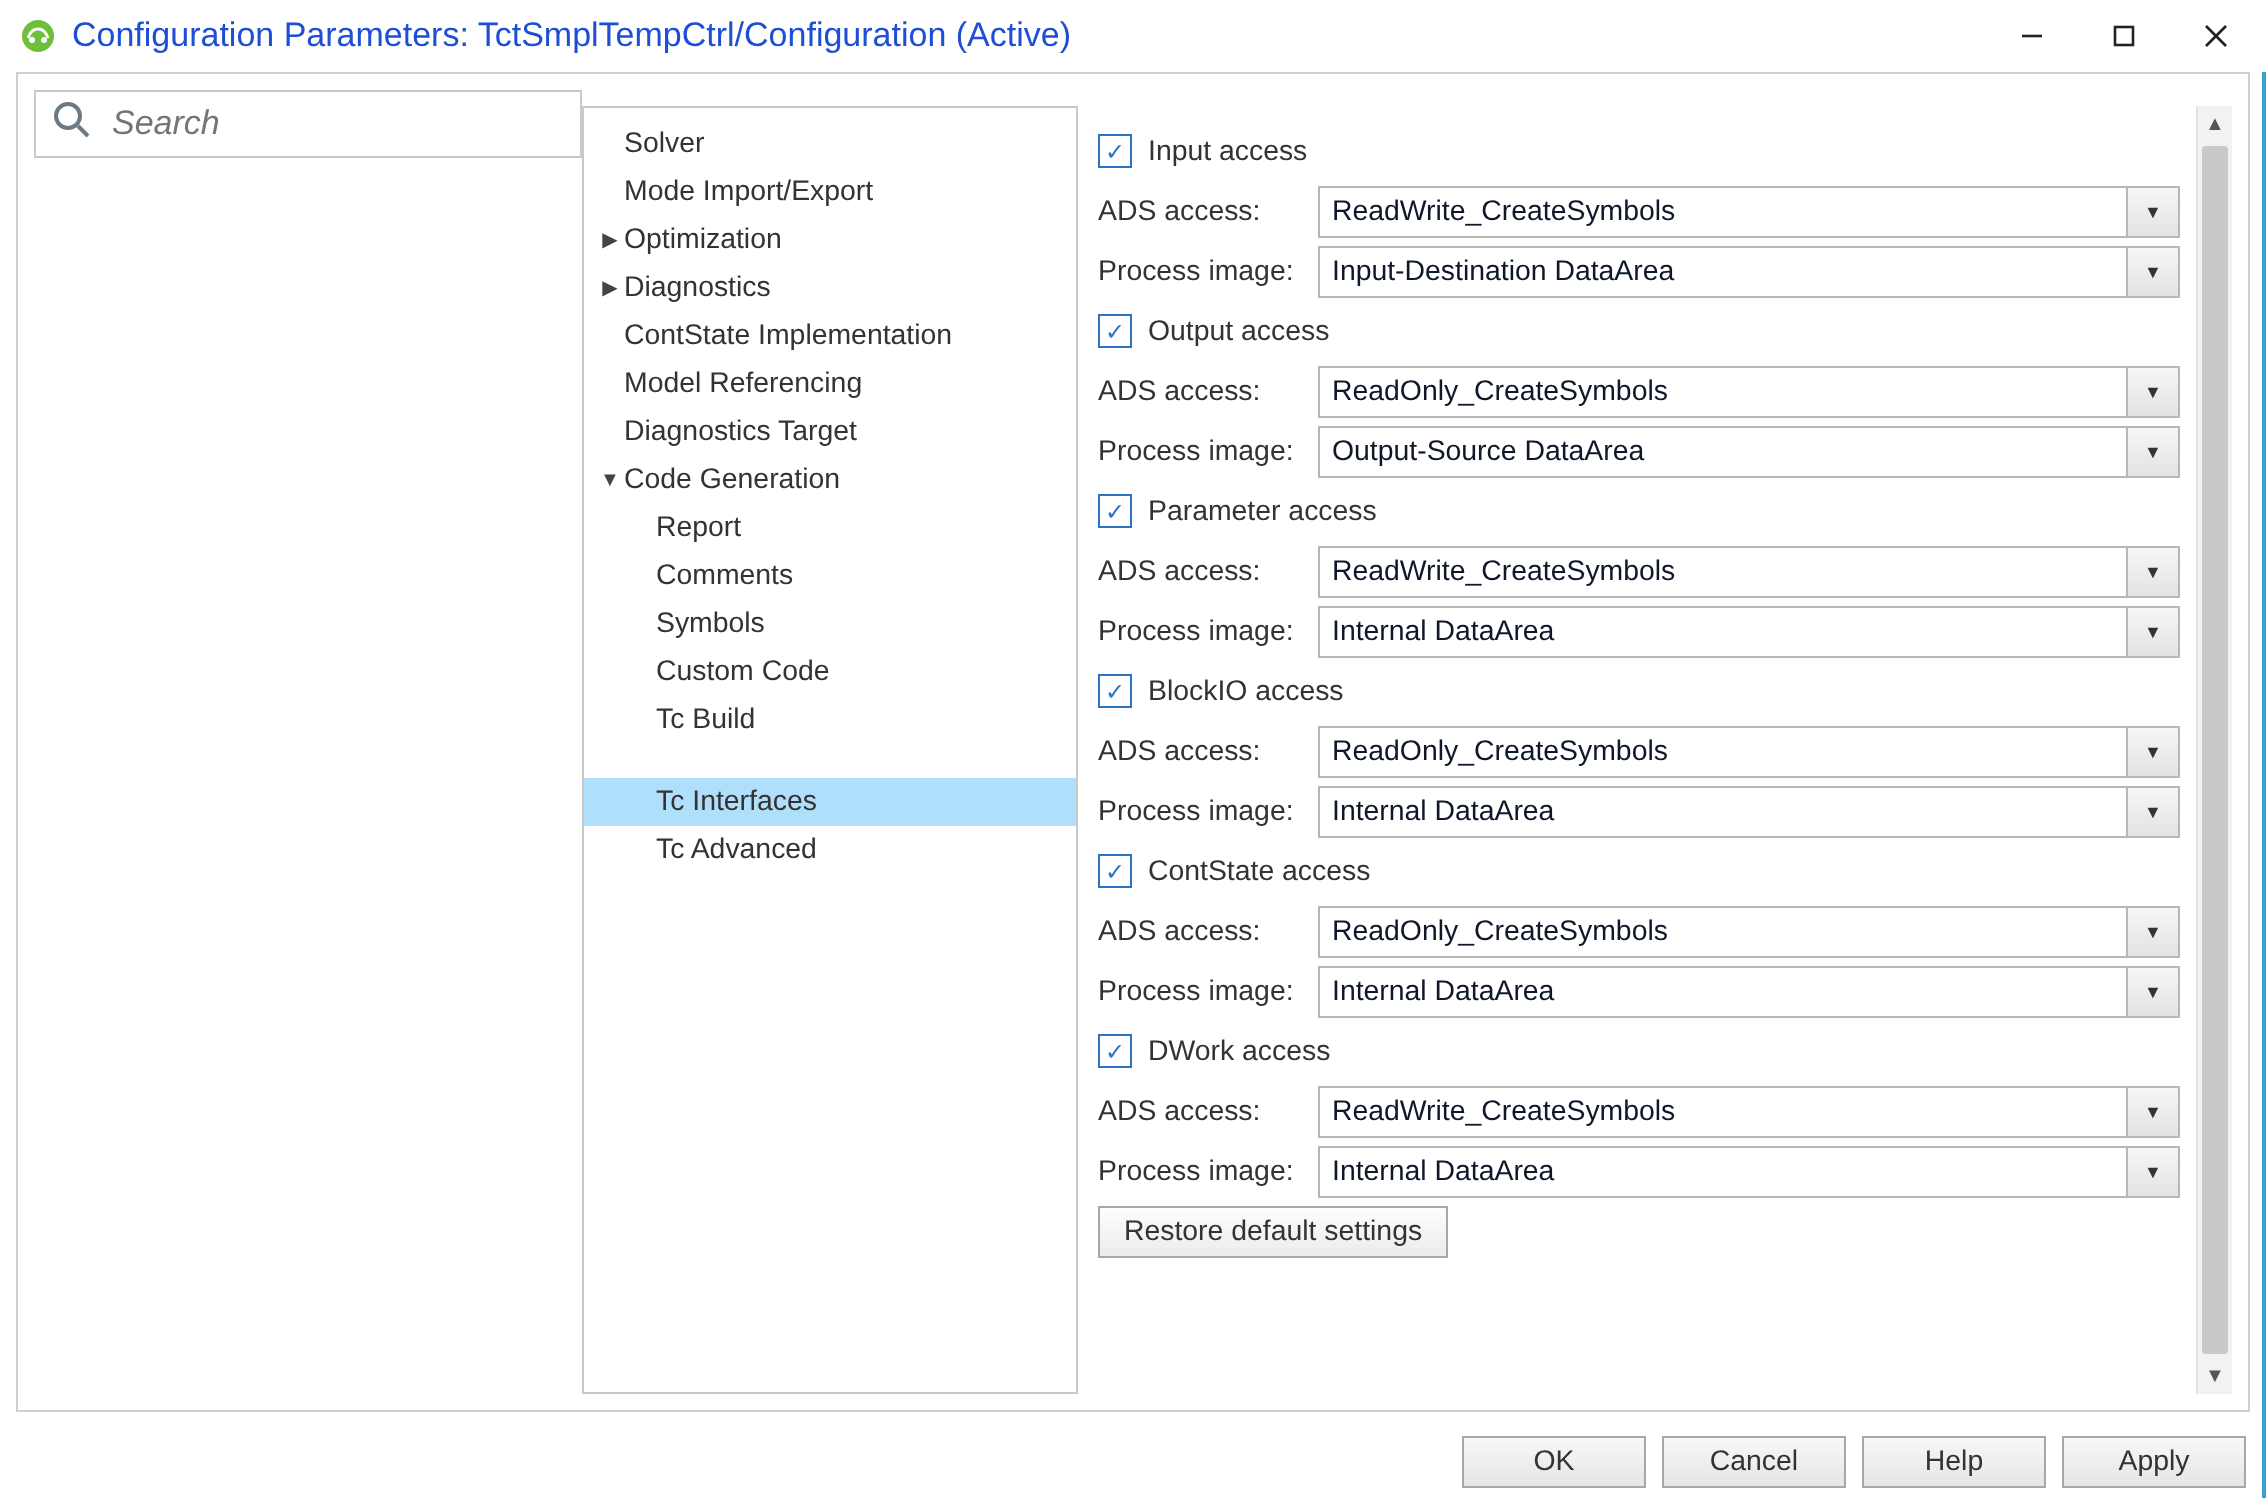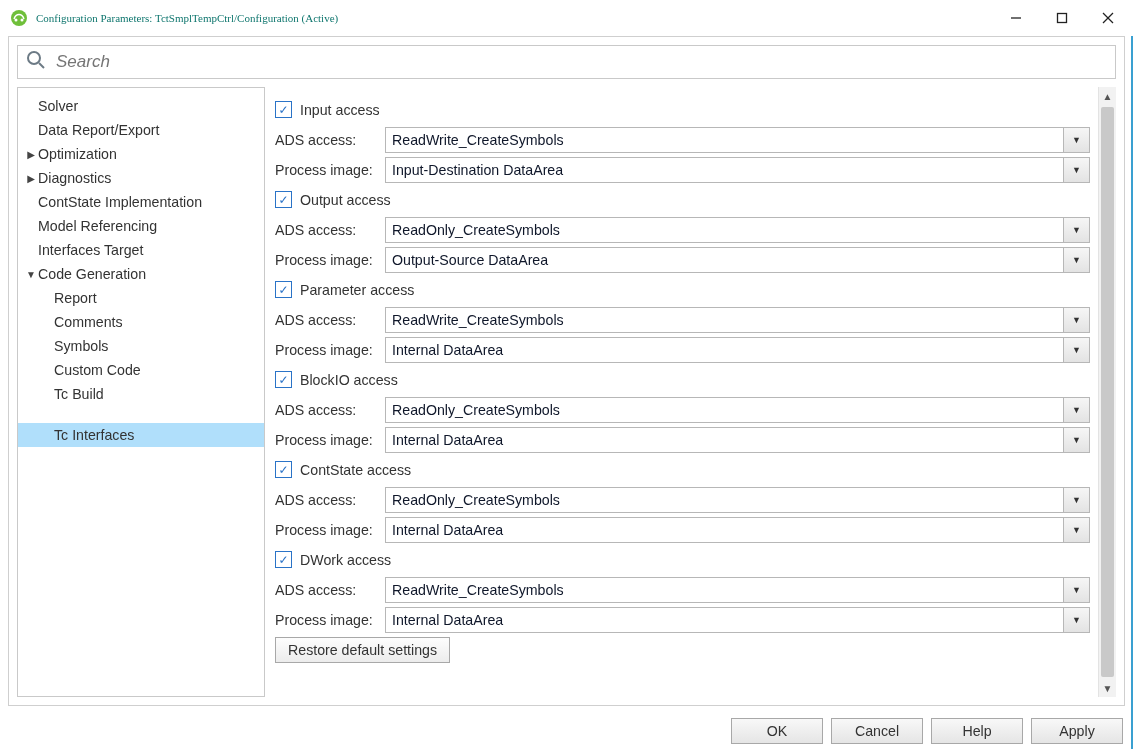--- a/index.html
+++ b/index.html
@@ -21,39 +21,37 @@
     background: #fff;
   }
   .titlebar .app-icon {
     width: 18px; height: 18px;
     margin-right: 8px;
     display: inline-flex;
     align-items: center; justify-content: center;
   }
   .titlebar .title-text {
     flex: 1;
-    font-size: 11px;
-    color: #0f766e;
-    font-family: Liberation Serif, serif;
+    font-size: 17px;
+    color: #1d4ed8;
   }
   .winbtn {
     width: 46px; height: 32px;
     display: inline-flex;
     align-items: center; justify-content: center;
     color: #222;
   }
 
   .client {
     border: 1px solid #cfcfcf;
     height: 670px;
     margin: 0 8px;
     background: #fff;
     padding: 8px;
     display: flex;
-    flex-direction: column;
   }
   .searchbar {
     height: 34px;
     border: 1px solid #c9c9c9;
     display: flex;
     align-items: center;
     padding: 0 8px;
     gap: 8px;
   }
   .searchbar .lens { color:#6c7a85; font-size:18px; }
@@ -252,41 +250,41 @@
 
   <div class="split">
 
     <div class="sidebar" id="sidebar">
         <div class="navrow indent1">
           <span class="tri"></span>
           <span>Solver</span>
         </div>
         <div class="navrow indent1">
           <span class="tri"></span>
-          <span>Data Report/Export</span>
+          <span>Mode Import/Export</span>
         </div>
         <div class="navrow indent1">
           <span class="tri">▶</span>
           <span>Optimization</span>
         </div>
         <div class="navrow indent1">
           <span class="tri">▶</span>
           <span>Diagnostics</span>
         </div>
         <div class="navrow indent1">
           <span class="tri"></span>
           <span>ContState Implementation</span>
         </div>
         <div class="navrow indent1">
           <span class="tri"></span>
           <span>Model Referencing</span>
         </div>
         <div class="navrow indent1">
           <span class="tri"></span>
-          <span>Interfaces Target</span>
+          <span>Diagnostics Target</span>
         </div>
         <div class="navrow indent1">
           <span class="tri">▼</span>
           <span>Code Generation</span>
         </div>
         <div class="navrow indent2">
           <span class="tri"></span>
           <span>Report</span>
         </div>
         <div class="navrow indent2">
@@ -301,20 +299,24 @@
           <span class="tri"></span>
           <span>Custom Code</span>
         </div>
         <div class="navrow indent2">
           <span class="tri"></span>
           <span>Tc Build</span>
         </div>
         <div class="navrow indent2 selected">
           <span class="tri"></span>
           <span>Tc Interfaces</span>
+        </div>
+        <div class="navrow indent2">
+          <span class="tri"></span>
+          <span>Tc Advanced</span>
         </div>
       </div>
 
     <div class="main">
       <div class="form-area" id="form-area">
           <div class="row">
             <div class="checkcell">
               <span class="checkbox">✓</span>
               <span class="label">Input access</span>
             </div>

